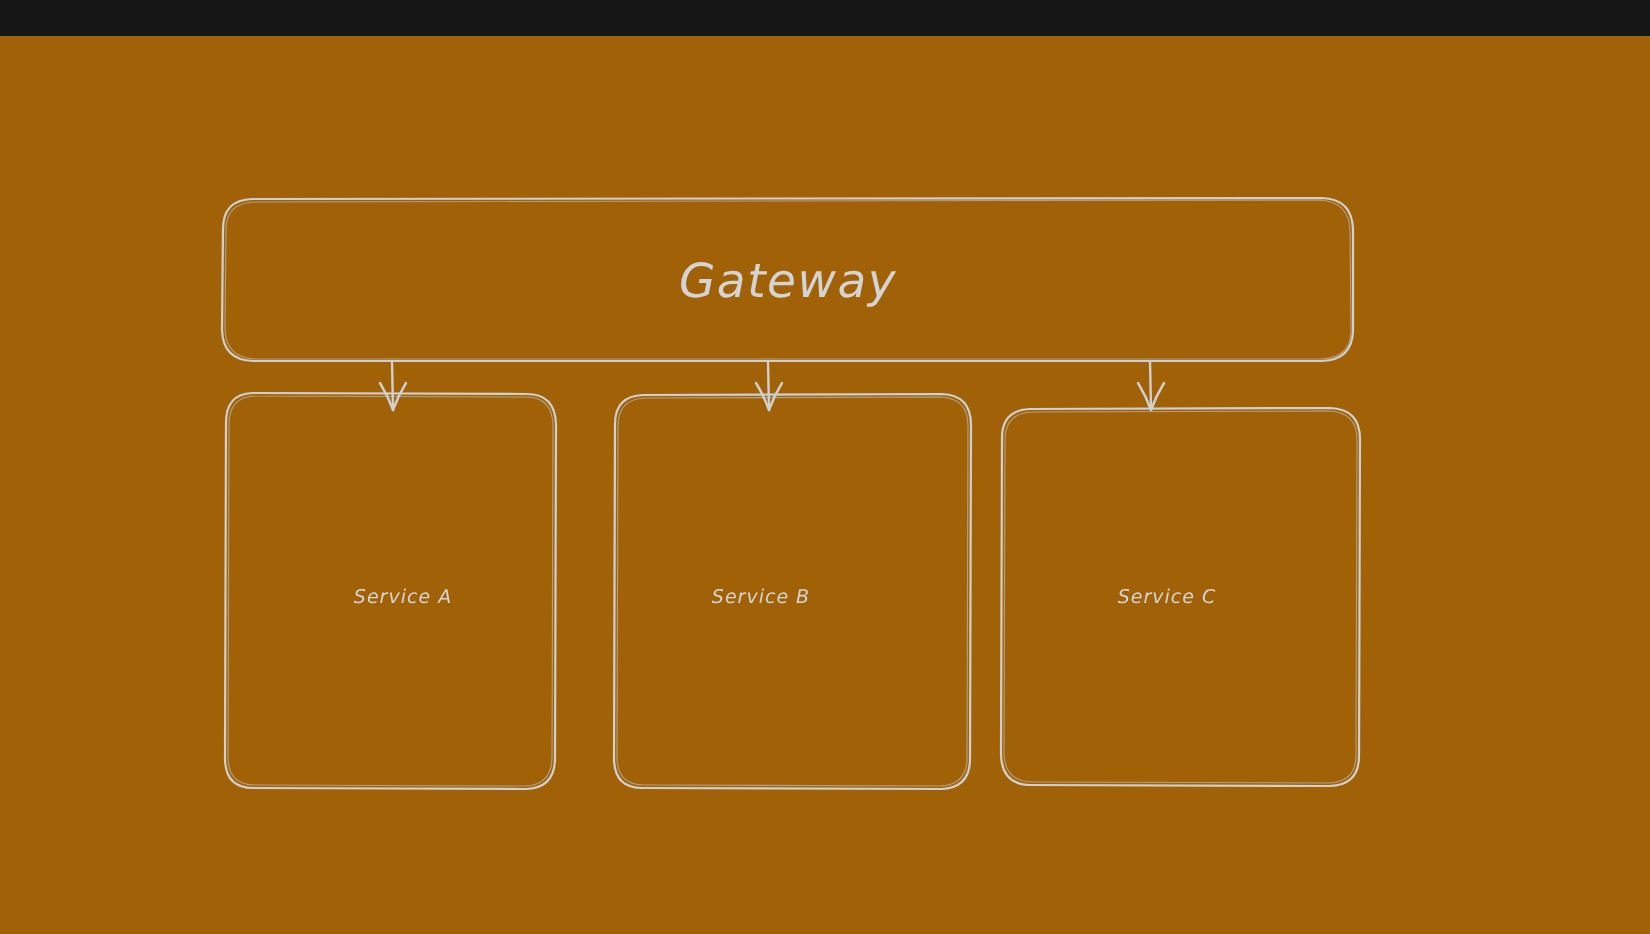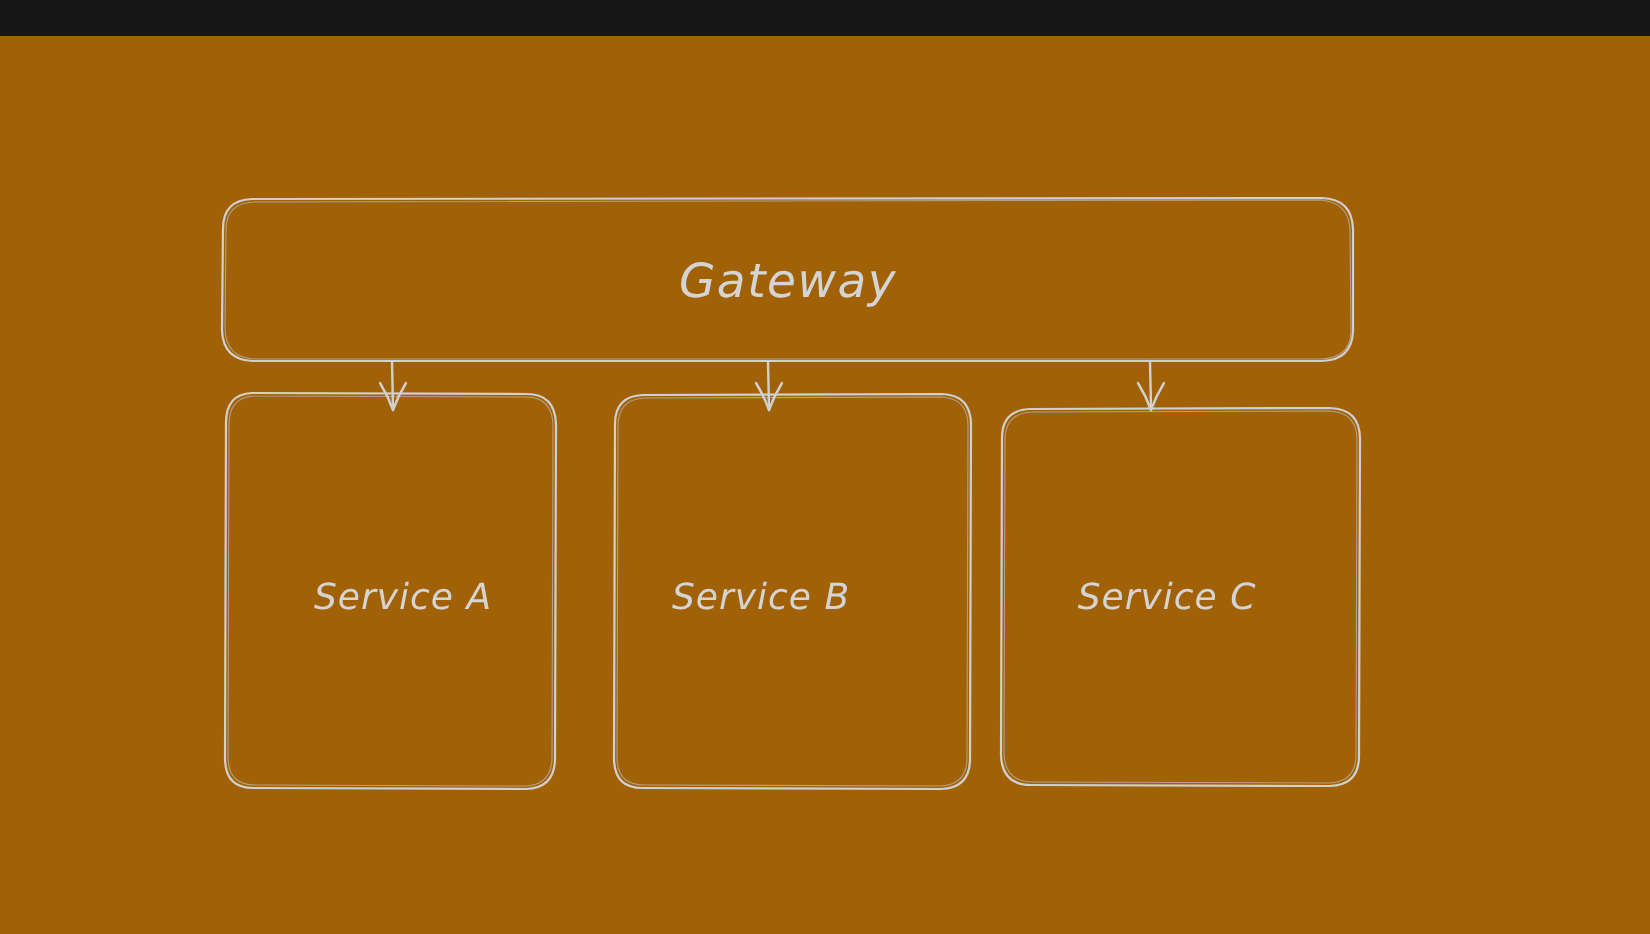--- a/index.html
+++ b/index.html
@@ -40,21 +40,21 @@
     text-align: center;
     transform: translate(-50%, -50%);
     pointer-events: none;
     text-rendering: geometricPrecision;
   }
   .label-gateway {
     font-size: 47px;
     letter-spacing: 1.5px;
   }
   .label-service {
-    font-size: 36px;
+    font-size: 19px;
     letter-spacing: 1px;
   }
 </style>
 </head>
 <body>
 
 <div id="canvas">
 
   <svg id="sketch-svg" viewBox="0 0 1650 934" xmlns="http://www.w3.org/2000/svg">
 

